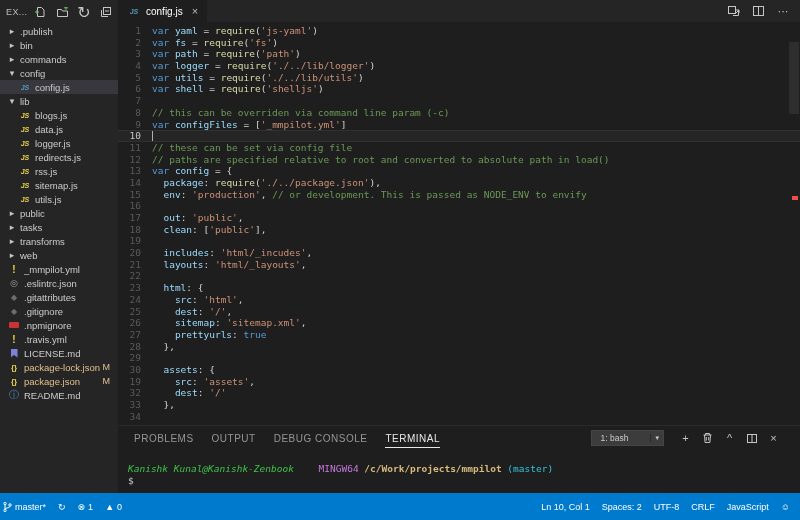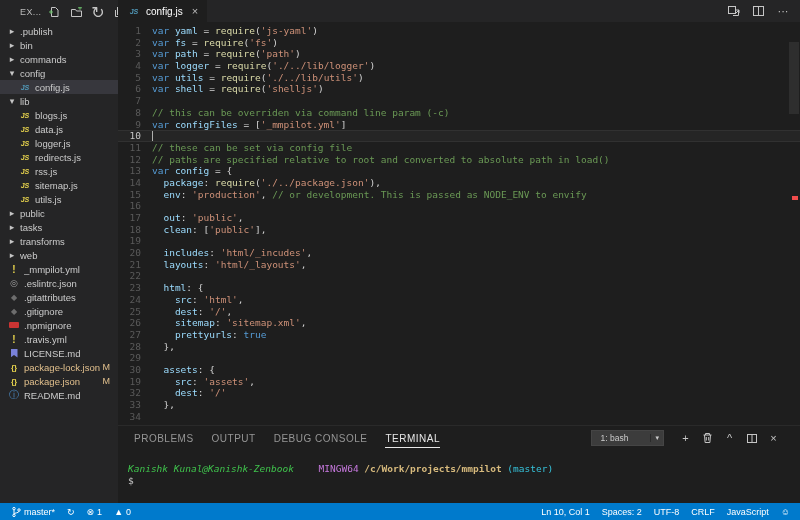--- a/index.html
+++ b/index.html
@@ -4,21 +4,21 @@
 <style>
   html,body{margin:0;padding:0;background:#111;}
   *{box-sizing:border-box;}
   .window{position:relative;width:800px;height:520px;overflow:hidden;
     background:var(--c-editor-bg,#1e1e1e);
     font-family:"Liberation Sans","DejaVu Sans",sans-serif;color:#cccccc;}
 
   
   .sidebar{position:absolute;left:0;top:0;width:118px;bottom:17px;
     background:var(--c-sidebar-bg,#252526);overflow:hidden;}
-  .sb-header{height:24px;display:flex;align-items:center;padding:0 6px 0 20px;}
+  .sb-header{height:24px;display:flex;align-items:center;padding:0 6px 0 6px;}
   .sb-title{font-size:9px;color:#bbbbbb;letter-spacing:.4px;margin-right:6px;}
   .sb-actions{display:flex;align-items:center;gap:9px;flex:1;justify-content:space-evenly;}
   .sb-actions .act{display:inline-flex;width:13px;height:13px;align-items:center;justify-content:center;color:#c5c5c5;cursor:pointer;}
   .sb-actions svg{display:block;}
   .tree{font-size:9.5px;}
   .trow{height:14px;display:flex;align-items:center;padding-left:7px;white-space:nowrap;cursor:pointer;}
   .trow.d1{padding-left:18px;}
   .trow.selected{background:var(--c-selection-bg,#37373d);}
   .trow .lbl{color:#cccccc;overflow:hidden;text-overflow:ellipsis;flex:1;}
   .trow.modified .lbl{color:var(--c-git-modified,#e2c08d);}
@@ -82,23 +82,23 @@
      color:#c5c5c5;font-size:11px;cursor:pointer;}
   .terminal{padding:13px 0 0 10px;font-family:"DejaVu Sans Mono","Liberation Mono",monospace;
      font-size:9.5px;line-height:12px;white-space:pre;}
   .tc-green{color:var(--c-term-green,#3fc24c);font-style:italic;}
   .tc-mag{color:var(--c-term-magenta,#c678dd);padding-left:19px;}
   .tc-yellow{color:var(--c-term-yellow,#d7ba7d);font-weight:bold;}
   .tc-cyan{color:var(--c-term-cyan,#36c2da);}
   .tc-white{color:#cccccc;}
 
   
-  .statusbar{position:absolute;left:0;right:0;bottom:0;height:17px;background:var(--c-accent,#007acc);
+  .statusbar{position:absolute;left:0;right:0;bottom:0;height:27px;background:var(--c-accent,#007acc);
      color:#ffffff;display:flex;align-items:center;justify-content:space-between;
-     padding:0 10px 0 12px;font-size:9px;}
+     padding:0 10px 0 3px;font-size:9px;}
   .sb-group{display:flex;align-items:center;gap:12px;}
   .sb-item{display:flex;align-items:center;gap:3px;cursor:pointer;white-space:nowrap;}
   .sb-item .ico{display:inline-flex;align-items:center;font-size:9px;}
   .sb-item svg{display:block;}
 </style>
 </head>
 <body>
 
 <div class="window">
 

